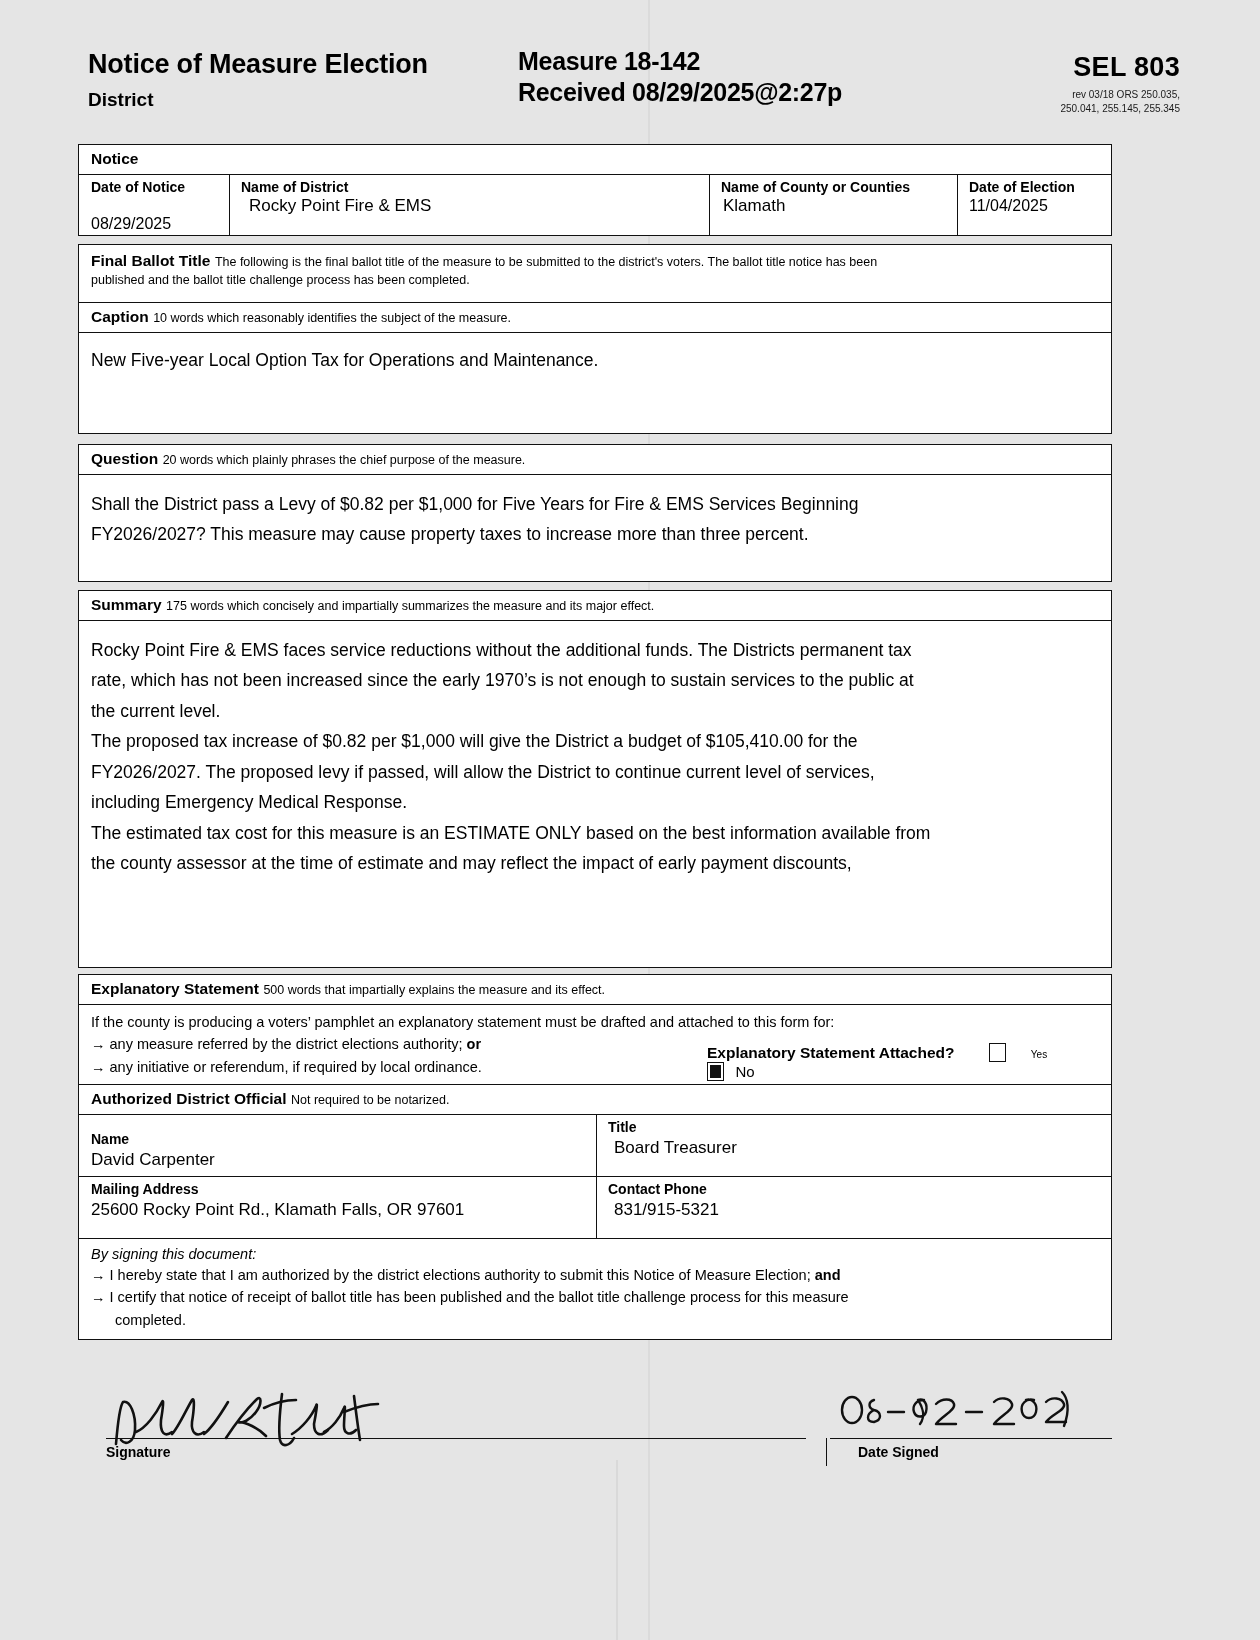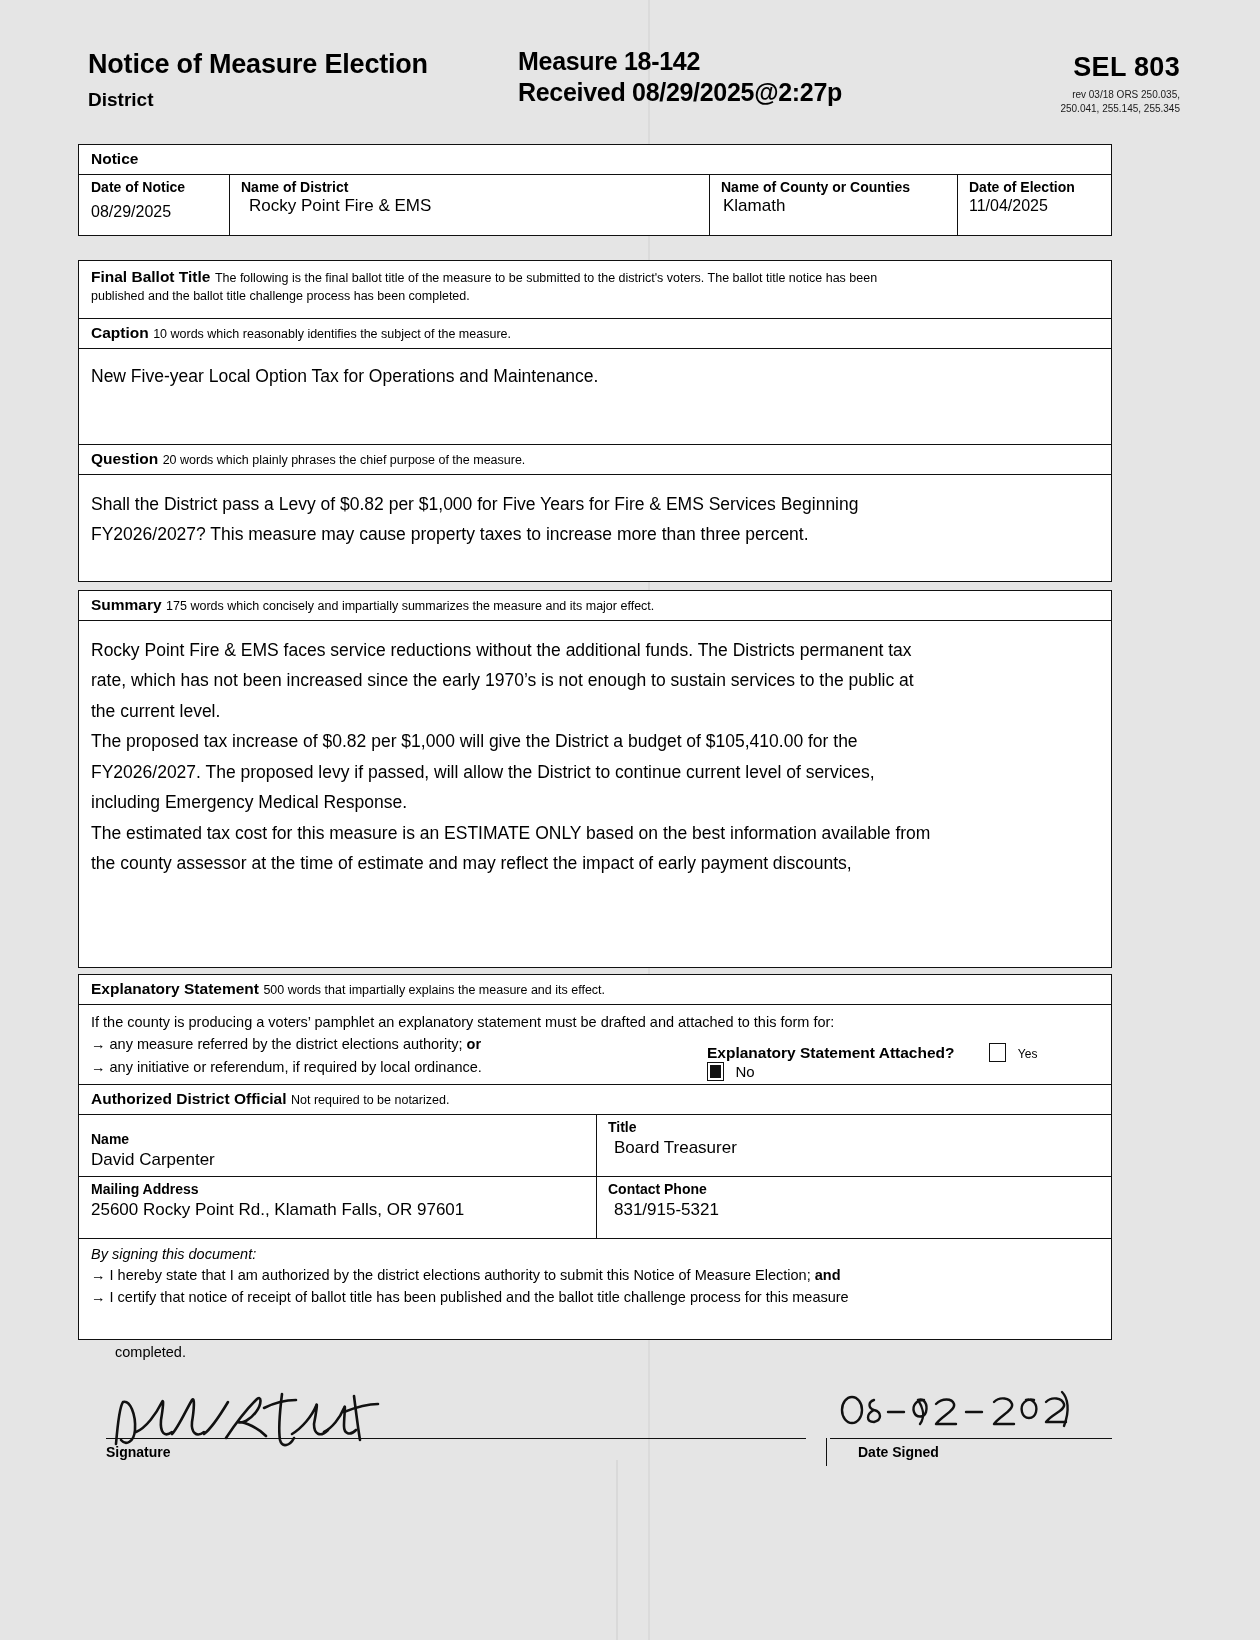--- a/index.html
+++ b/index.html
@@ -213,41 +213,41 @@
     <div class="bar" style="height:30px;">
       <span class="lbl-bold">Notice</span>
     </div>
     <div style="position:relative; height:60px;">
       <div class="vline" style="left:150px;"></div>
       <div class="vline" style="left:630px;"></div>
       <div class="vline" style="left:878px;"></div>
 
       <div class="cellpad" style="position:absolute; left:0; top:0; width:150px;">
         <div class="fieldlabel">Date of Notice</div>
-        <div class="value-sm" style="margin-top:8px;">08/29/2025</div>
+        <div class="value-sm" style="margin-top:20px;">08/29/2025</div>
       </div>
 
       <div class="cellpad" style="position:absolute; left:150px; top:0; width:480px;">
         <div class="fieldlabel">Name of District</div>
         <div class="value" style="margin-top:1px; padding-left:8px;">Rocky Point Fire &amp; EMS</div>
       </div>
 
       <div class="cellpad" style="position:absolute; left:630px; top:0; width:248px;">
         <div class="fieldlabel">Name of County or Counties</div>
         <div class="value" style="margin-top:1px; padding-left:2px;">Klamath</div>
       </div>
 
       <div class="cellpad" style="position:absolute; left:878px; top:0; width:154px;">
         <div class="fieldlabel">Date of Election</div>
         <div class="value-sm" style="margin-top:2px;">11/04/2025</div>
       </div>
     </div>
   </div>
 
-  <div class="frame" style="left:78px; top:244px; width:1034px; height:190px;margin-top:16px;">
+  <div class="frame" style="left:78px; top:244px; width:1034px; height:190px;">
     <div class="bar" style="height:58px; padding-top:7px;">
       <span class="lbl-bold">Final Ballot Title</span>
       <span class="lbl-note">The following is the final ballot title of the measure to be submitted to the district's voters. The ballot title notice has been</span>
       <div class="lbl-note" style="margin-top:3px;">published and the ballot title challenge process has been completed.</div>
     </div>
     <div class="bar" style="height:30px;">
       <span class="lbl-bold">Caption</span>
       <span class="lbl-note">10 words which reasonably identifies the subject of the measure.</span>
     </div>
     <div class="cellpad" style="height:100px; padding-top:12px;">
@@ -298,21 +298,21 @@
         </div>
         <div class="arrow-item">
           <span>→</span>
           <span>any initiative or referendum, if required by local ordinance.</span>
         </div>
       </div>
       <div style="position:absolute; left:628px; top:38px; width:400px;">
         <span class="lbl-bold">Explanatory Statement Attached?</span>
         <span style="display:inline-block; width:26px;"></span>
         <span class="cbox"></span>
-        <span style="font-size:12px; margin-left:7px;">Yes</span>
+        <span style="font-size:10px; margin-left:20px;">Yes</span>
         <span style="display:inline-block; width:48px;"></span>
         <span class="cbox checked"></span>
         <span style="font-size:15px; margin-left:7px;">No</span>
       </div>
     </div>
   </div>
 
   <div class="frame" style="left:78px; top:1084px; width:1034px; height:256px;">
     <div class="bar" style="height:30px;">
       <span class="lbl-bold">Authorized District Official</span>
@@ -347,21 +347,21 @@
       <div style="font-size:14.5px; font-style:italic; font-weight:normal;">By signing this document:</div>
       <div class="arrow-item" style="margin-top:2px;">
         <span>→</span>
         <span>I hereby state that I am authorized by the district elections authority to submit this Notice of Measure Election;</span>
         <b>and</b>
       </div>
       <div class="arrow-item">
         <span>→</span>
         <span>I certify that notice of receipt of ballot title has been published and the ballot title challenge process for this measure</span>
       </div>
-      <div class="arrow-item" style="padding-left:24px;margin-top:32px;">completed.</div>
+      <div class="arrow-item" style="padding-left:24px;">completed.</div>
     </div>
   </div>
 
   <div style="position:absolute; left:78px; top:1360px; width:1060px; height:140px;">
 
     <svg width="300" height="70" viewBox="0 0 300 70" style="position:absolute; left:28px; top:28px;">
       <g fill="none" stroke="#111" stroke-width="2.6" stroke-linecap="round" stroke-linejoin="round">
         <path d="M10,56 C12,32 14,18 17,14 C24,12 30,26 29,42 C28,54 20,58 15,52"></path>
         <path d="M30,44 C40,40 50,26 56,14 C58,10 57,20 55,32 C54,44 58,50 66,44"></path>
         <path d="M66,46 C72,40 80,22 86,12 C89,8 88,22 86,34 C85,44 90,50 98,44"></path>

